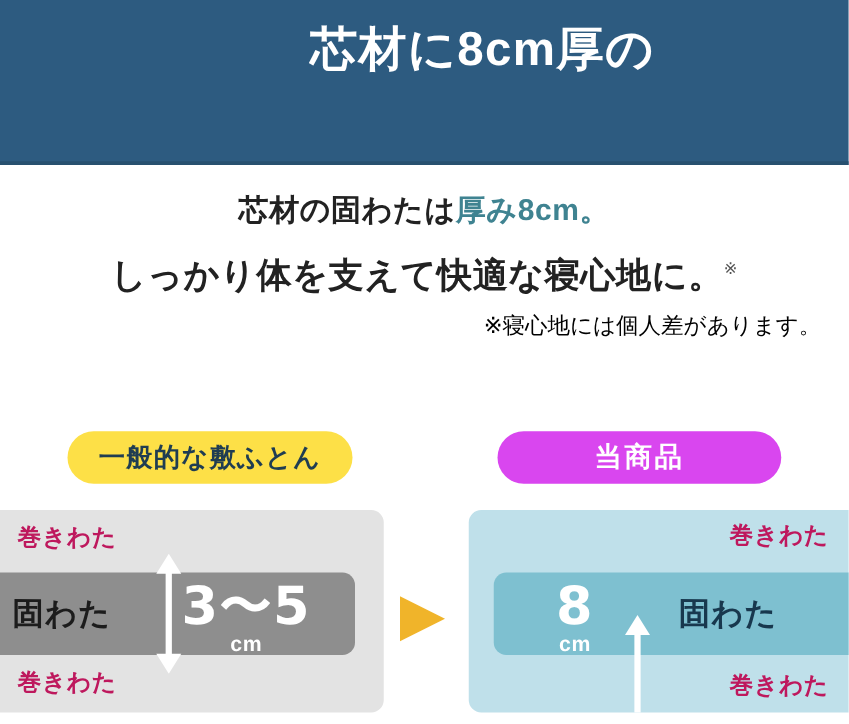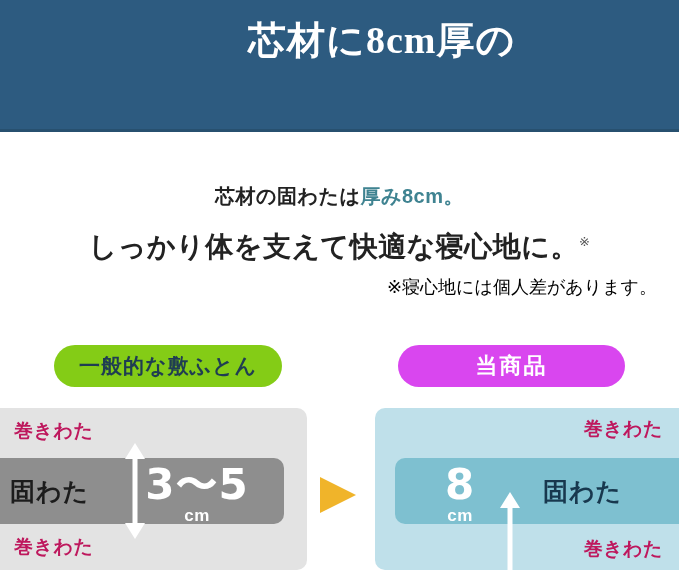--- a/index.html
+++ b/index.html
@@ -57,35 +57,34 @@
   .header-title {
     position: absolute;
     left: 248px;
     top: 14px;
     width: 410px;
     color: #ffffff;
     font-size: 38px;
     line-height: 52px;
     font-weight: bold;
     letter-spacing: 1px;
-    font-family: Liberation Serif, serif;
   }
   .header-title .line { display: block; white-space: nowrap; }
 
   
   .lead {
     position: absolute;
     left: 0;
     top: 132px;
     width: 679px;
     text-align: center;
   }
   .lead-line1 {
-    margin-top: 47px;
-    font-size: 20px;
+    margin-top: 20px;
+    font-size: 24px;
     line-height: 34px;
     color: #222222;
     font-weight: bold;
     letter-spacing: 0.5px;
   }
   .lead-line2 {
     margin-top: 12px;
     font-size: 28px;
     line-height: 34px;
     color: #222222;
@@ -123,21 +122,21 @@
     border-radius: 21px;
     display: flex;
     align-items: center;
     justify-content: center;
     box-sizing: border-box;
     font-weight: bold;
   }
   .pill-left {
     left: 54px;
     width: 228px;
-    background: #84cc16;
+    background: #fde047;
     color: #1f3d52;
     font-size: 21px;
     letter-spacing: 1px;
   }
   .pill-right {
     left: 398px;
     width: 227px;
     background: #d946ef;
     color: #ffffff;
     font-size: 22px;

